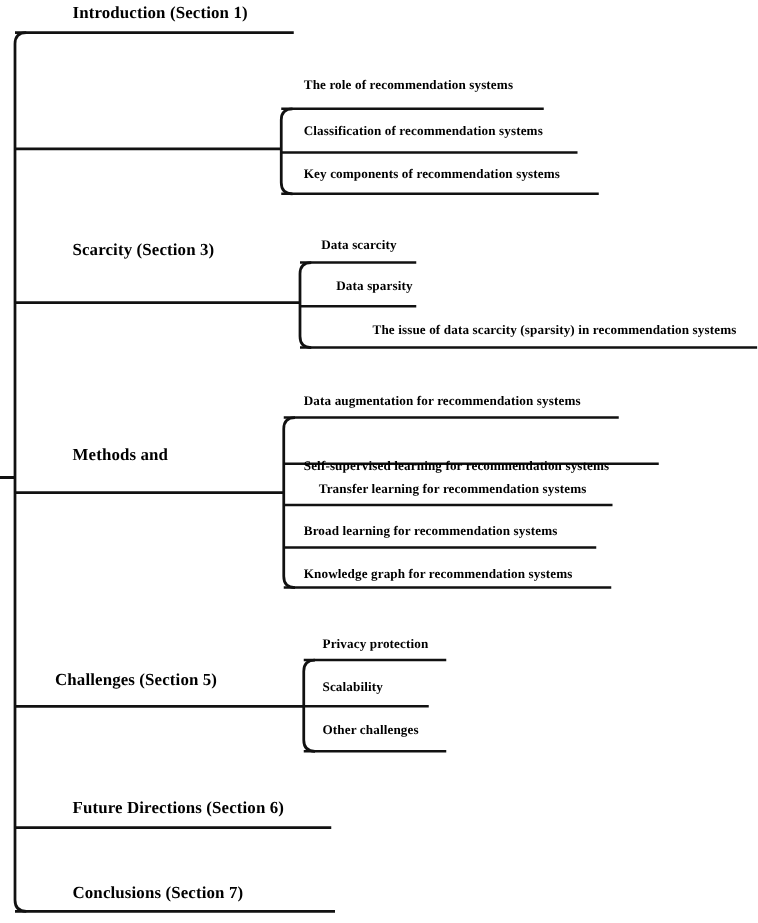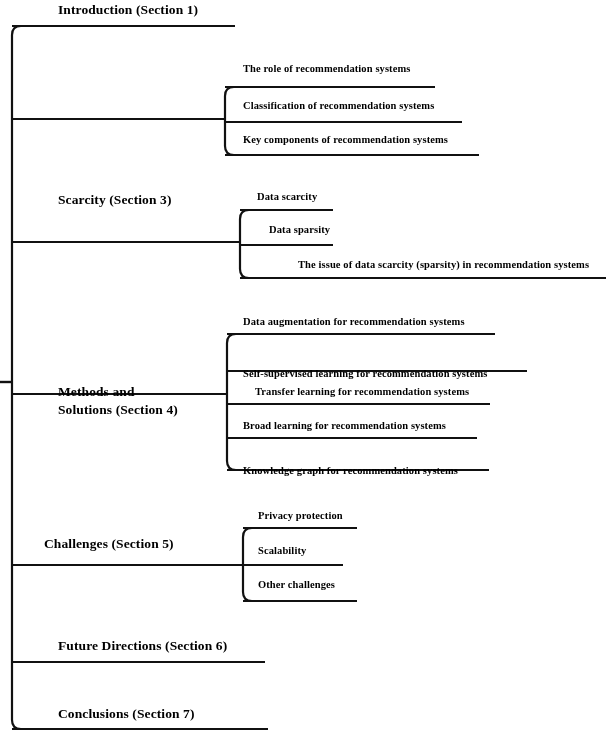--- a/index.html
+++ b/index.html
@@ -80,26 +80,26 @@
   <div id="labels">
       <div class="node-label level1" style="left: 58px; top: 1px;"><div>Introduction (Section 1)</div></div>
       <div class="node-label level1" style="left: 58px; top: 68px;"></div>
       <div class="node-label level2" style="left: 243px; top: 62px;"><div>The role of recommendation systems</div></div>
       <div class="node-label level2" style="left: 243px; top: 99px;"><div>Classification of recommendation systems</div></div>
       <div class="node-label level2" style="left: 243px; top: 133px;"><div>Key components of recommendation systems</div></div>
       <div class="node-label level1" style="left: 58px; top: 191px;"><div>Scarcity (Section 3)</div></div>
       <div class="node-label level2" style="left: 257px; top: 190px;"><div>Data scarcity</div></div>
       <div class="node-label level2" style="left: 257px; top: 223px; margin-left: 12px;"><div>Data sparsity</div></div>
       <div class="node-label level2" style="left: 257px; top: 258px; margin-left: 41px;"><div>The issue of data scarcity (sparsity) in recommendation systems</div></div>
-      <div class="node-label level1" style="left: 58px; top: 355px; margin-top: 28px;"><div>Methods and</div><div>Solutions (Section 4)</div></div>
+      <div class="node-label level1" style="left: 58px; top: 355px;"><div>Methods and</div></div>
       <div class="node-label level2" style="left: 243px; top: 315px;"><div>Data augmentation for recommendation systems</div></div>
       <div class="node-label level2" style="left: 243px; top: 351px; margin-top: 16px;"><div>Self-supervised learning for recommendation systems</div></div>
       <div class="node-label level2" style="left: 243px; top: 385px; margin-left: 12px;"><div>Transfer learning for recommendation systems</div></div>
       <div class="node-label level2" style="left: 243px; top: 419px;"><div>Broad learning for recommendation systems</div></div>
-      <div class="node-label level2" style="left: 243px; top: 453px; margin-top: 11px;"><div>Knowledge graph for recommendation systems</div></div>
+      <div class="node-label level2" style="left: 243px; top: 453px;"><div>Knowledge graph for recommendation systems</div></div>
       <div class="node-label level1" style="left: 44px; top: 535px;"><div>Challenges (Section 5)</div></div>
       <div class="node-label level2" style="left: 258px; top: 509px;"><div>Privacy protection</div></div>
       <div class="node-label level2" style="left: 258px; top: 544px;"><div>Scalability</div></div>
       <div class="node-label level2" style="left: 258px; top: 578px;"><div>Other challenges</div></div>
       <div class="node-label level1" style="left: 58px; top: 637px;"><div>Future Directions (Section 6)</div></div>
       <div class="node-label level1" style="left: 58px; top: 705px;"><div>Conclusions (Section 7)</div></div>
     </div>
 </div>
 
 </body></html>

